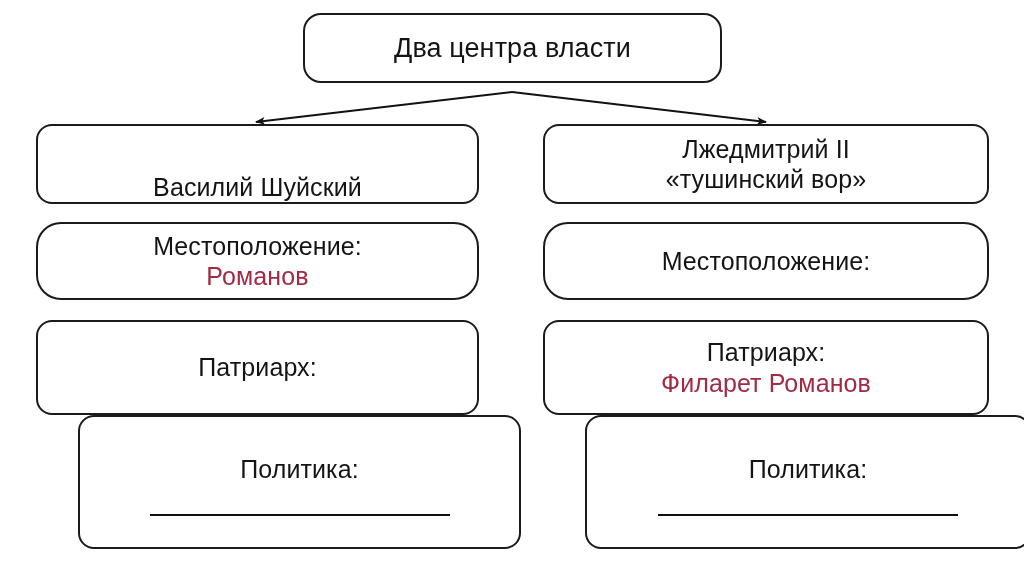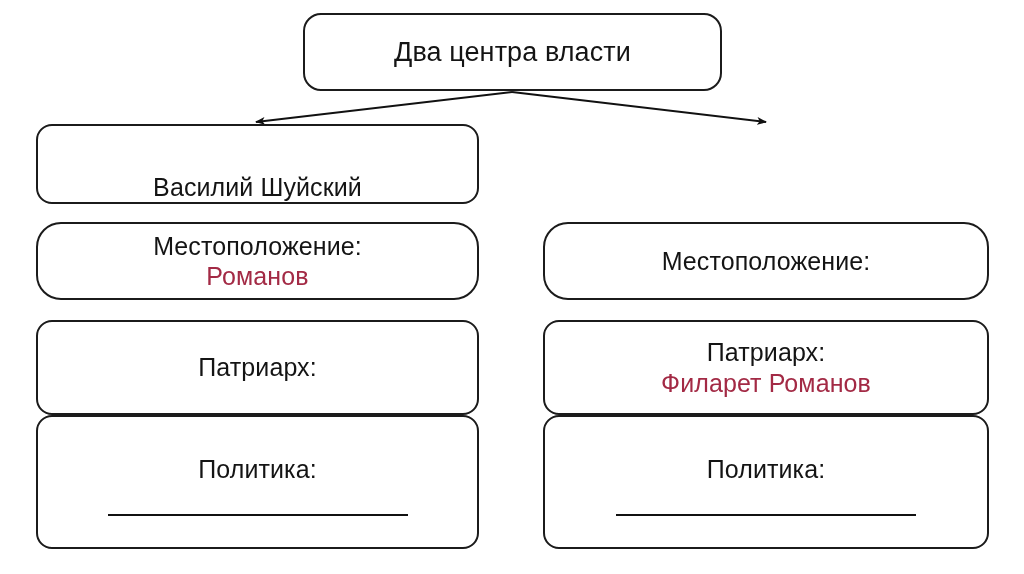--- a/index.html
+++ b/index.html
@@ -46,34 +46,34 @@
   }
   .node .line-accent {
     font-size: 25px;
     letter-spacing: 0.1px;
   }
   
   #node-root {
     left: 303px;
     top: 13px;
     width: 419px;
-    height: 78px;
+    height: 70px;
     border-radius: 18px;
   }
   #node-root .line-primary {
     font-size: 27px;
   }
   
   .col-left  { left: 36px;  width: 443px; }
   .col-right { left: 543px; width: 446px; }
 
   .row-title    { top: 124px; height: 80px; }
   .row-location { top: 222px; height: 78px; border-radius: 25px; }
   .row-patriarch{ top: 320px; height: 95px; }
-  .row-policy   { top: 415px; height: 134px; }
+  .row-policy   { top: 415px; height: 134px; margin-left: 42px; }
 
   .row-policy .policy-inner {
     display: flex;
     flex-direction: column;
     align-items: center;
     justify-content: center;
     width: 100%;
     padding-top: 6px;
   }
   .blank-rule {
@@ -116,20 +116,24 @@
     <span class="line-primary stack-label" style="color: rgb(20, 20, 20);">Патриарх:</span>
   </div>
 
   <div class="node col-left row-policy" style="border-color: rgb(27, 27, 27);">
     <div class="policy-inner">
       <span class="line-primary stack-label" style="color: rgb(20, 20, 20);">Политика:</span>
       <span class="blank-rule"></span>
     </div>
   </div>
 
+  <div class="node col-right row-title" style="border-color: rgb(27, 27, 27);">
+    <span class="line-primary stack-label" style="color: rgb(20, 20, 20);">Лжедмитрий II</span>
+    <span class="line-primary stack-label" style="color: rgb(20, 20, 20);">«тушинский вор»</span>
+  </div>
 
   <div class="node col-right row-location" style="border-color: rgb(27, 27, 27);">
     <span class="line-primary stack-label" style="color: rgb(20, 20, 20);">Местоположение:</span>
   </div>
 
   <div class="node col-right row-patriarch" style="border-color: rgb(27, 27, 27);">
     <span class="line-primary stack-label" style="color: rgb(20, 20, 20);">Патриарх:</span>
     <span class="line-accent stack-label" style="color: rgb(163, 42, 69);">Филарет Романов</span>
   </div>
 

